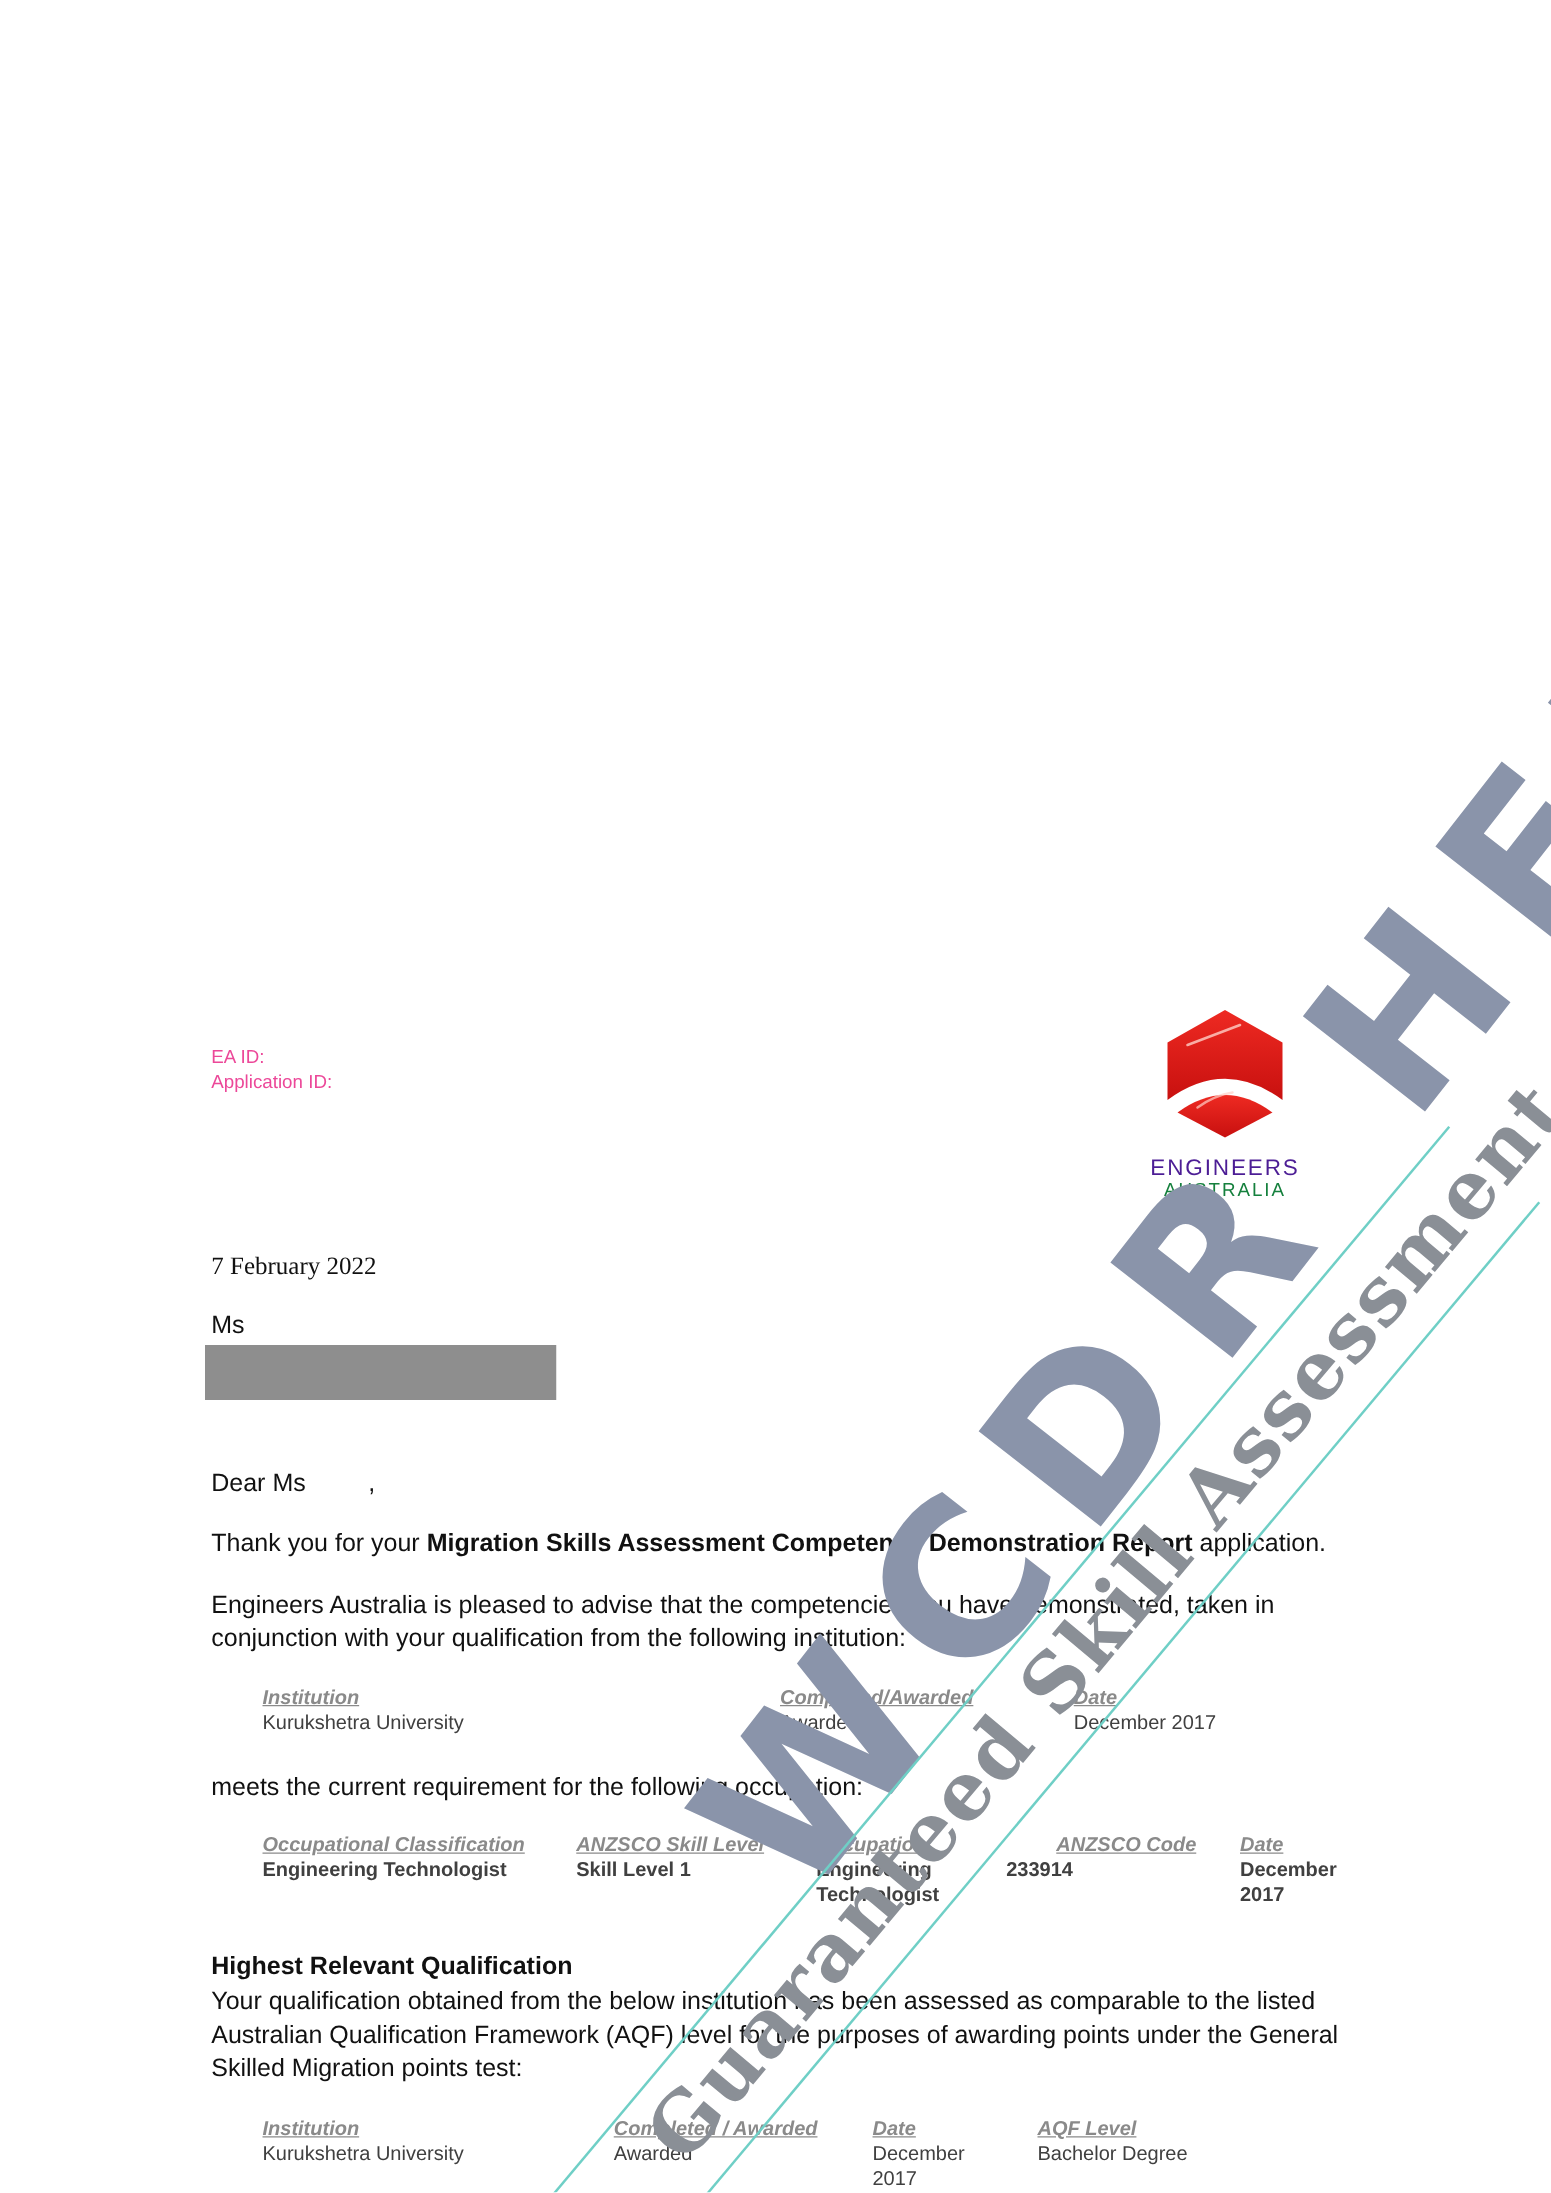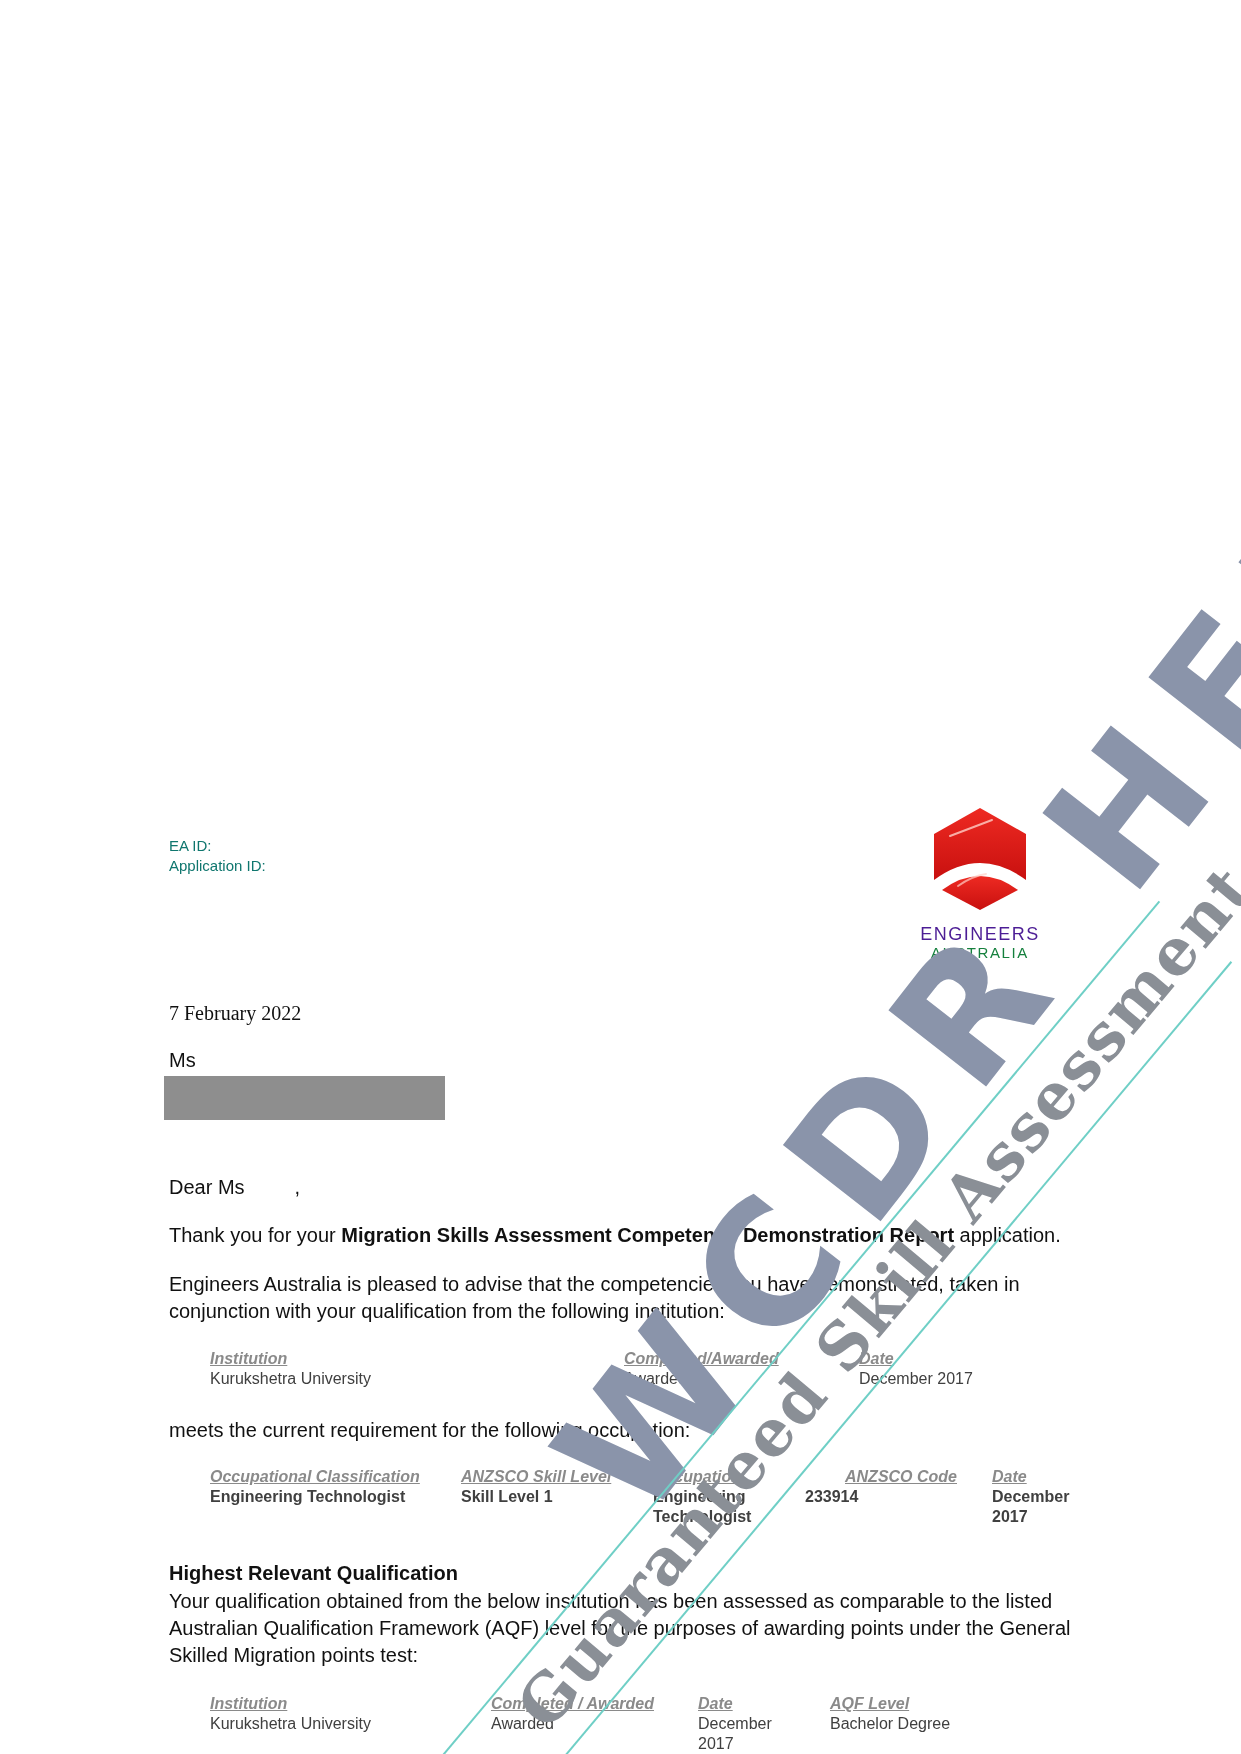--- a/index.html
+++ b/index.html
@@ -1,19 +1,19 @@
 <!DOCTYPE html>
 <html><head>
 <meta charset="utf-8">
 <style>
   html, body { margin:0; padding:0; }
   body { width:1241px; height:1754px; position:relative; background:#ffffff; overflow:hidden;
          font-family:"Liberation Sans", sans-serif; color:#111; }
   .abs { position:absolute; white-space:nowrap; }
-  .ids { left:169px; top:836px; font-size:15px; color:#0f766e; line-height:20px; }
+  .ids { left:169px; top:836px; font-size:15px; color:#ec4899; line-height:20px; }
   .logo { position:absolute; left:910px; top:806px; width:140px; text-align:center; }
   .logo svg { display:block; margin:0 auto; }
   .logo .l1 { font-size:18px; letter-spacing:1.5px; color:#4c1d95; margin-top:12px; line-height:20px; }
   .logo .l2 { font-size:15px; letter-spacing:1.6px; color:#15803d; line-height:18px; }
   .body-text { font-size:20px; color:#111; }
   .redact { position:absolute; left:164px; top:1076px; width:281px; height:44px; background:#8e8e8e; }
   .th { font-size:16px; font-style:italic; font-weight:bold; color:#8a8a8a; text-decoration:underline; }
   .td { font-size:16px; color:#404040; line-height:20px; }
   .td.b { font-weight:bold; }
   .heading { font-size:20px; font-weight:bold; }

